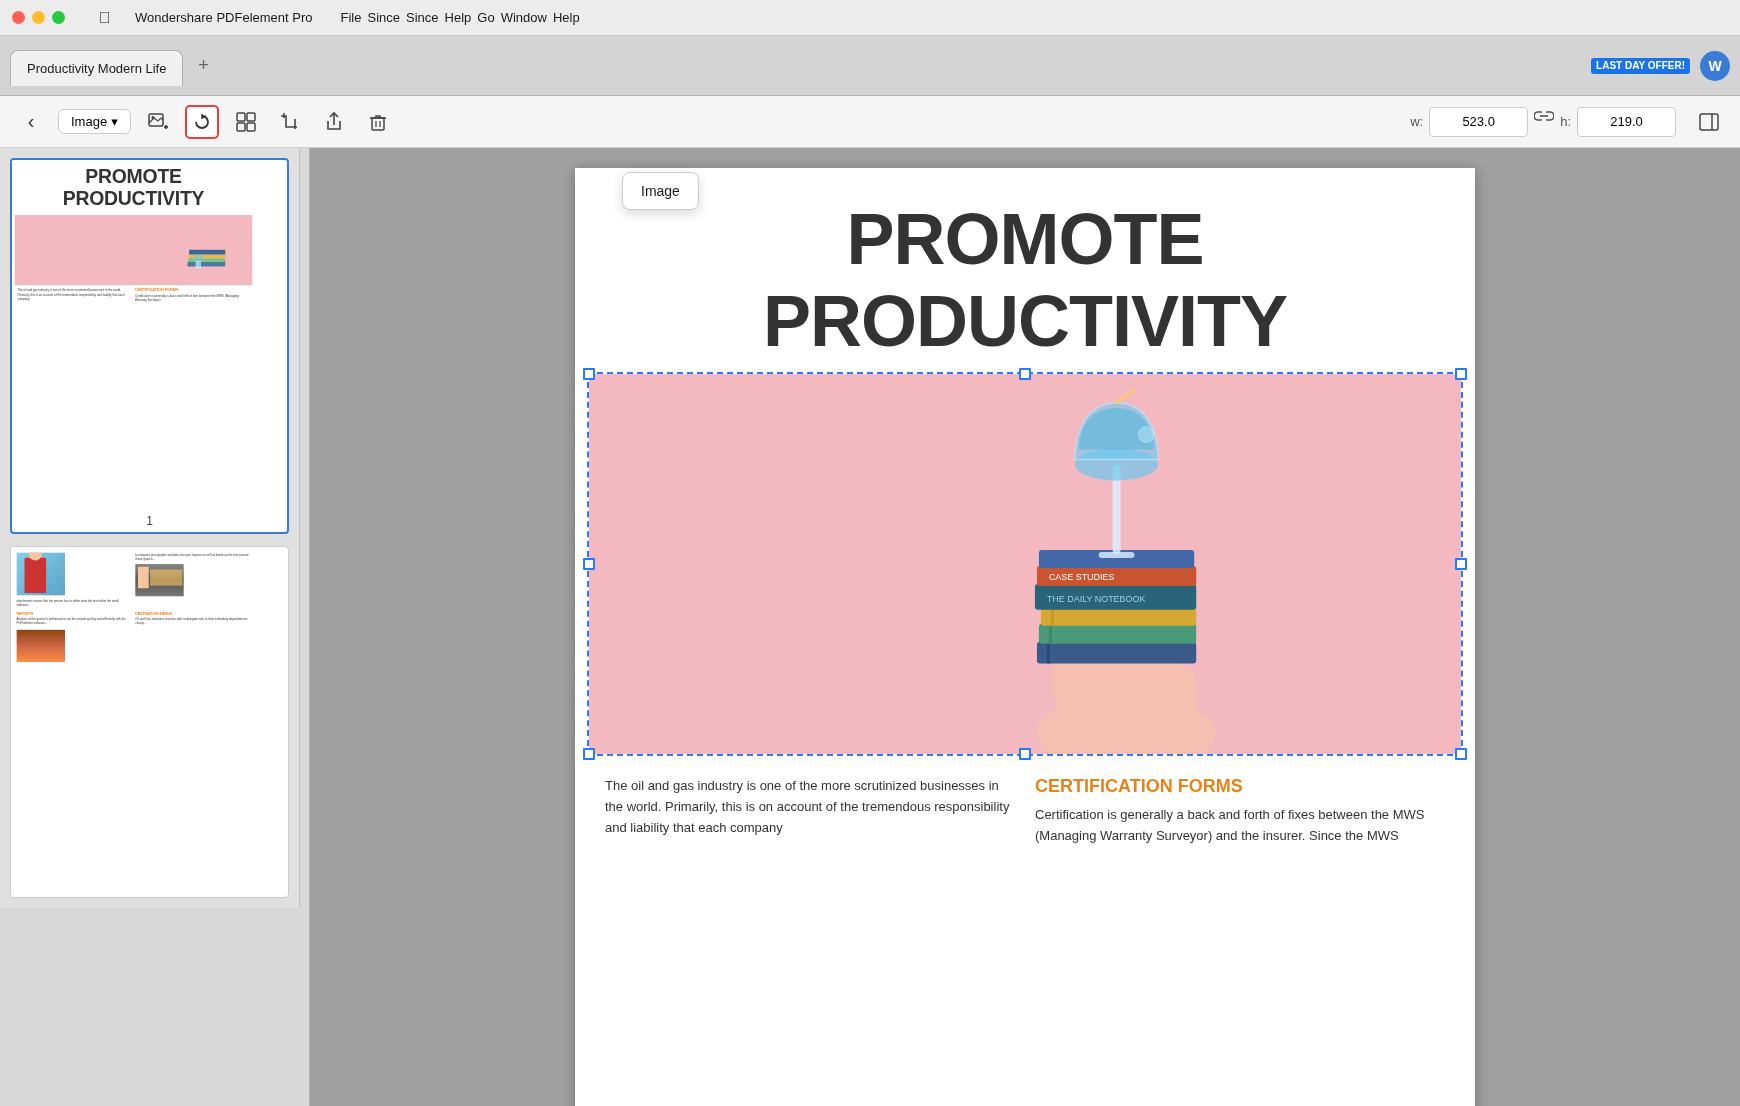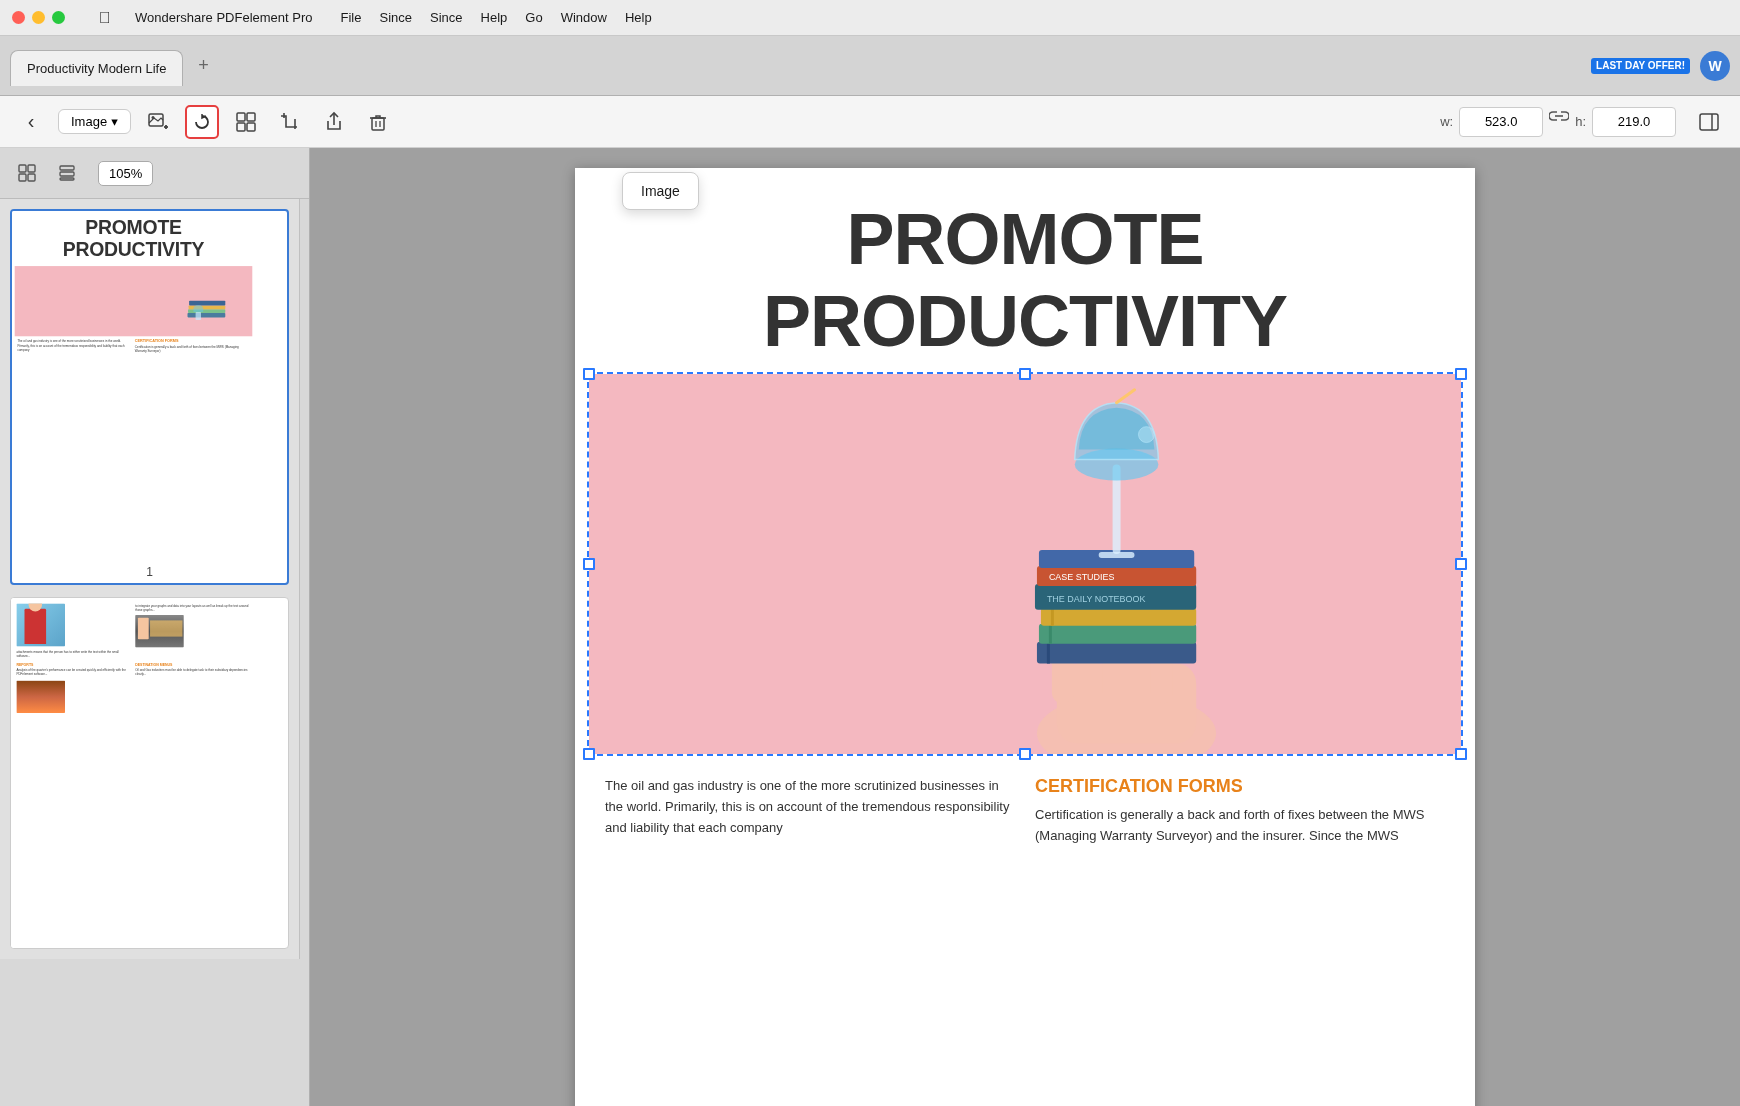--- a/index.html
+++ b/index.html
@@ -8,21 +8,21 @@
     
     .menubar {
       display: flex; align-items: center;
       height: 36px; background: #ececec;
       border-bottom: 1px solid #c8c8c8;
       padding: 0 12px; gap: 20px;
       font-size: 13px; color: #1a1a1a;
     }
     .menubar-apple { font-size: 16px; margin-right: 4px; }
     .menubar-app-name { font-weight: 400; margin-right: 8px; }
-    .menubar-items { display: flex; gap: 18px; text-align: center; }
+    .menubar-items { display: flex; gap: 6px; text-align: center; }
     .menubar-item { cursor: pointer; }
 
     
     .tabbar {
       display: flex; align-items: center;
       height: 60px; background: #d4d4d4;
       border-bottom: 1px solid #b0b0b0;
       padding: 0 10px; gap: 0;
     }
     .tab-active {
@@ -72,21 +72,21 @@
     .image-dropdown {
       display: flex; align-items: center; gap: 4px;
       padding: 4px 12px; border: 1px solid #ccc; border-radius: 6px;
       font-size: 13px; background: white; cursor: pointer;
     }
     .w-h-inputs {
       display: flex; align-items: center; gap: 6px; margin-left: auto;
     }
     .w-h-label { font-size: 13px; color: #555; }
     .w-h-input {
-      width: 84px; height: 30px; border: 1px solid #ccc; border-radius: 4px;
+      width: 99px; height: 30px; border: 1px solid #ccc; border-radius: 4px;
       padding: 0 8px; font-size: 13px; text-align: center; background: white;
     }
     .link-icon { font-size: 16px; color: #555; }
     .toolbar-icon-btn {
       width: 34px; height: 34px; display: flex; align-items: center; justify-content: center;
       cursor: pointer; border-radius: 5px; font-size: 18px; color: #444;
     }
 
     
     .rotate-tooltip {
@@ -308,40 +308,20 @@
         <line x1="14" y1="3" x2="14" y2="19" stroke="#444" stroke-width="1.5"></line>
       </svg>
     </div>
   </div>
 </div>
 
 <div class="main-area">
 
   <div style="display:flex; flex-direction:column; width:310px; background:#d8d8d8; border-right:1px solid #b0b0b0;">
 
-    <div style="display:flex; align-items:center; padding:8px 10px; gap:6px; background:#d8d8d8; border-bottom:1px solid #bbb;">
-      <div class="toolbar-icon-btn">
-        <svg width="18" height="18" viewBox="0 0 18 18" fill="none">
-          <rect x="1" y="1" width="7" height="7" rx="1" stroke="#555" stroke-width="1.4"></rect>
-          <rect x="10" y="1" width="7" height="7" rx="1" stroke="#555" stroke-width="1.4"></rect>
-          <rect x="1" y="10" width="7" height="7" rx="1" stroke="#555" stroke-width="1.4"></rect>
-          <rect x="10" y="10" width="7" height="7" rx="1" stroke="#555" stroke-width="1.4"></rect>
-        </svg>
-      </div>
-      <div class="toolbar-icon-btn">
-        <svg width="18" height="18" viewBox="0 0 18 18" fill="none">
-          <rect x="2" y="2" width="14" height="4" rx="1" stroke="#555" stroke-width="1.3"></rect>
-          <rect x="2" y="8" width="14" height="4" rx="1" stroke="#555" stroke-width="1.3"></rect>
-          <rect x="2" y="14" width="14" height="2" rx="1" stroke="#555" stroke-width="1.3"></rect>
-        </svg>
-      </div>
-      <div class="zoom-display">
-        <span>105%</span>
-      </div>
-    </div>
 
     <div class="sidebar">
 
       <div class="thumbnail-wrapper active">
         <div class="thumb-content" style="pointer-events:none;">
 
           <div style="background:white; width:900px; height:600px;">
             <div style="font-size:72px; font-weight:900; color:#333; text-align:center; padding:20px; font-family:Arial Black,Arial,sans-serif; text-transform:uppercase; letter-spacing:-1px;">PROMOTE PRODUCTIVITY</div>
             <div style="width:880px; height:260px; background:#f4b8c0; margin:0 10px; display:flex; align-items:center; justify-content:flex-end; padding-right:60px;">
 

